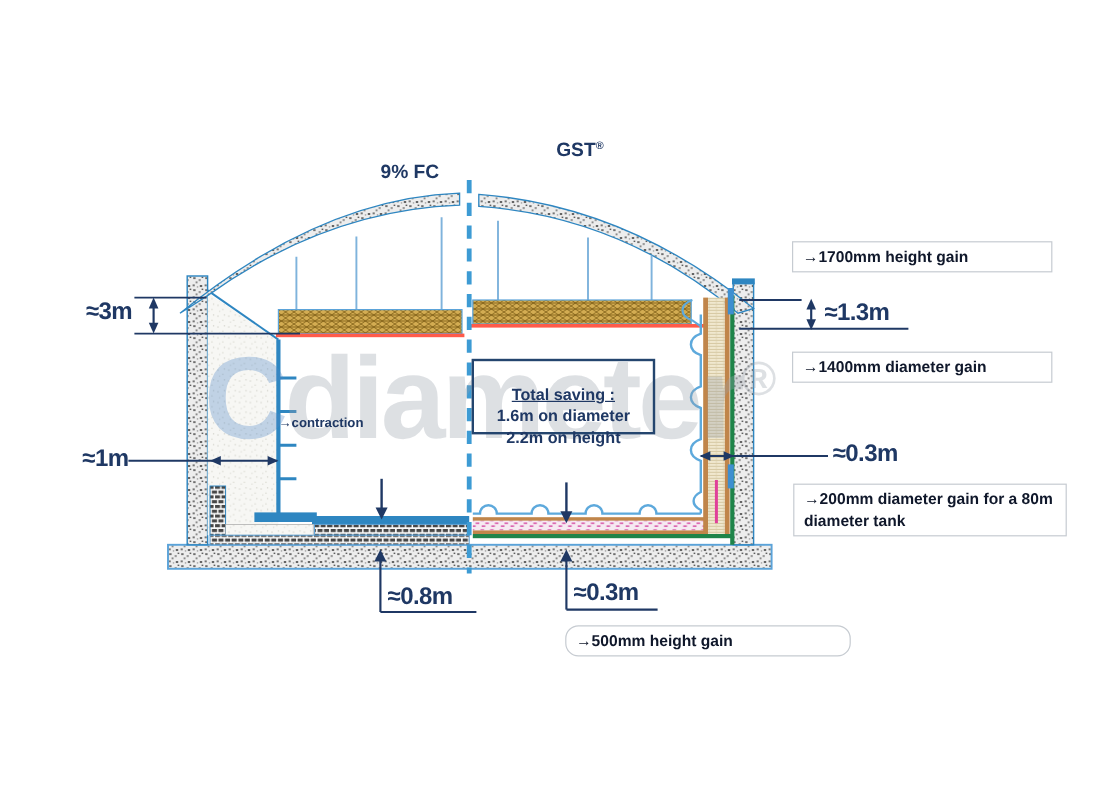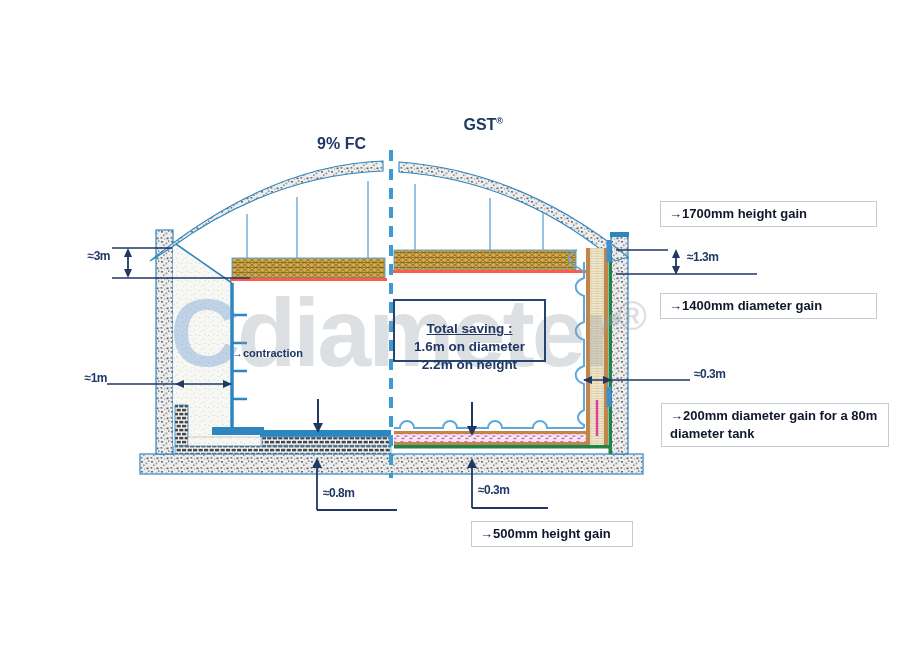--- a/index.html
+++ b/index.html
@@ -4,21 +4,21 @@
 <style>
   html,body{margin:0;padding:0;background:#ffffff;}
   .canvas{
     position:relative;width:922px;height:665px;background:#ffffff;overflow:hidden;
     font-family:"Liberation Sans","DejaVu Sans",sans-serif;
   }
   .canvas svg{position:absolute;left:0;top:0;}
   .lbl{position:absolute;color:#1F3864;font-weight:bold;white-space:nowrap;}
   .title-lbl{font-size:16px;text-align:right;width:62px;}
   .title-lbl sup{font-size:9px;}
-  .dim-lbl{font-size:12px;letter-spacing:-0.5px;}
+  .dim-lbl{font-size:20px;letter-spacing:-0.5px;}
   .dim-right{text-align:right;}
   .callout{
     position:absolute;border:1px solid #C6CBD1;background:transparent;
     color:#0f172a;font-weight:bold;font-size:13px;line-height:18px;
     padding:3px 8px;box-sizing:border-box;
   }
   .contraction-lbl{font-size:11px;}
   .total-box{
     position:absolute;left:393px;top:299px;width:153px;height:63px;
     border:2.5px solid #24456E;box-sizing:border-box;text-align:center;
@@ -219,21 +219,21 @@
   <div class="lbl dim-lbl" style="left:687px;top:250px;">≈1.3m</div>
   <div class="lbl dim-lbl" style="left:694px;top:367px;">≈0.3m</div>
   <div class="lbl dim-lbl" style="left:323px;top:486px;">≈0.8m</div>
   <div class="lbl dim-lbl" style="left:478px;top:483px;">≈0.3m</div>
 
   <div class="lbl contraction-lbl" style="left:232px;top:347px;">→contraction</div>
 
   <div class="callout" style="left:660px;top:201px;width:217px;">→1700mm height gain</div>
   <div class="callout" style="left:660px;top:293px;width:217px;">→1400mm diameter gain</div>
   <div class="callout" style="left:661px;top:403px;width:228px;white-space:normal;">→200mm diameter gain for a 80m diameter tank</div>
-  <div class="callout" style="left:471px;top:521px;width:162px;">→500mm height gain</div>
+  <div class="callout" style="left:471px;top:521px;width:238px;border-radius:11px;">→500mm height gain</div>
 
   <div class="total-box">
     <div class="ts-title">Total saving :</div>
     <div>1.6m on diameter</div>
     <div>2.2m on height</div>
   </div>
 
 </div>
 
 </body></html>

